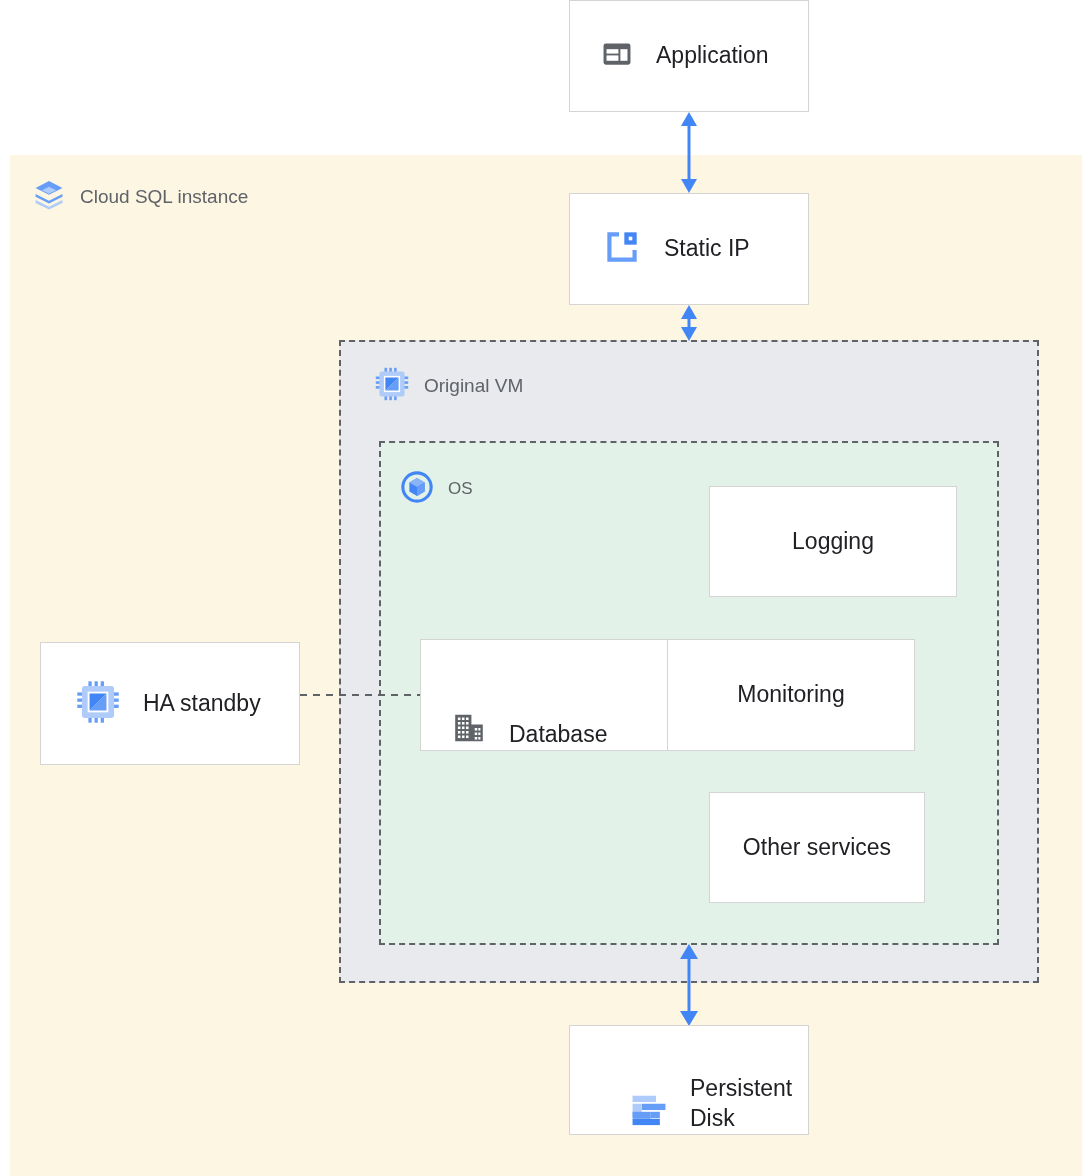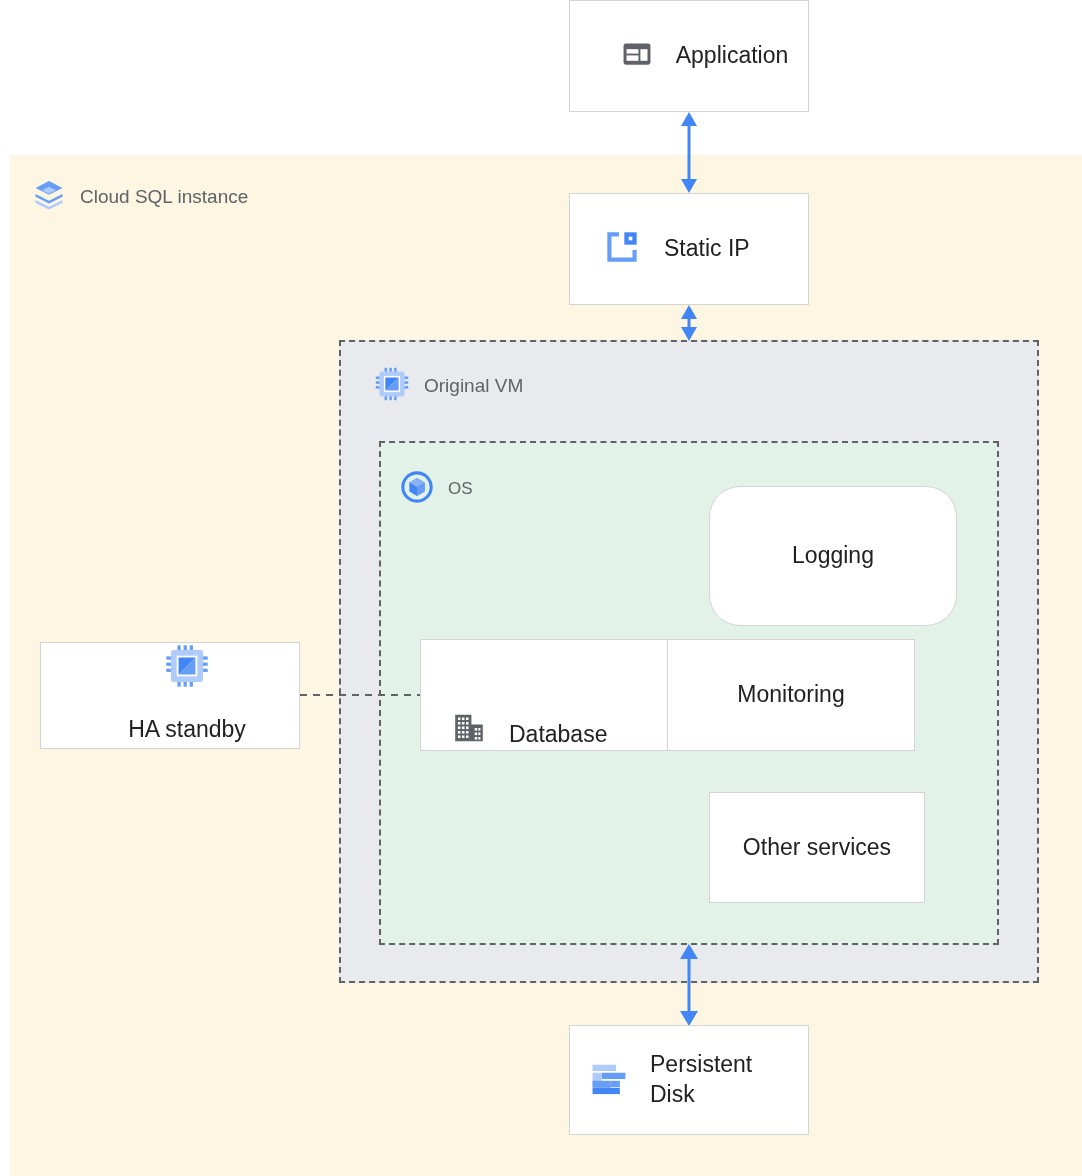--- a/index.html
+++ b/index.html
@@ -78,30 +78,30 @@
   .node .node-text {
     font-size: 23px;
     color: #202124;
     line-height: 1.3;
     white-space: pre-line;
   }
   .node.text-only .node-text { text-align: center; }
 
   #node-application     { left: 569px; top: 0px;    width: 240px; height: 112px; }
   #node-static-ip       { left: 569px; top: 193px;  width: 240px; height: 112px; }
-  #node-ha-standby      { left: 40px;  top: 642px;  width: 260px; height: 107px; flex-direction: column; }
+  #node-ha-standby      { left: 40px;  top: 642px;  width: 260px; height: 123px; }
   #node-database        { left: 420px; top: 639px;  width: 248px; height: 112px; align-items: flex-end; }
-  #node-logging         { left: 709px; top: 486px;  width: 248px; height: 140px; border-radius: 31px; }
+  #node-logging         { left: 709px; top: 486px;  width: 248px; height: 111px; }
   #node-monitoring      { left: 667px; top: 639px;  width: 248px; height: 112px; }
   #node-other-services  { left: 709px; top: 792px;  width: 216px; height: 111px; }
   #node-persistent-disk { left: 569px; top: 1025px; width: 240px; height: 110px; }
 
-  #node-persistent-disk { justify-content: flex-start; padding-left: 18px; gap: 20px; }
+  #node-persistent-disk { justify-content: flex-start; padding-left: 58px; gap: 20px; align-items: flex-end; }
   #node-database        { justify-content: flex-start; padding-left: 30px; }
-  #node-application     { justify-content: center; padding-left: 30px; }
+  #node-application     { justify-content: flex-start; padding-left: 30px; }
   #node-static-ip       { justify-content: flex-start; padding-left: 32px; }
   #node-ha-standby      { justify-content: flex-start; padding-left: 34px; }
 
   
   .icon { flex: none; display: block; }
 
   
   .connectors {
     position: absolute;
     left: 0; top: 0;

